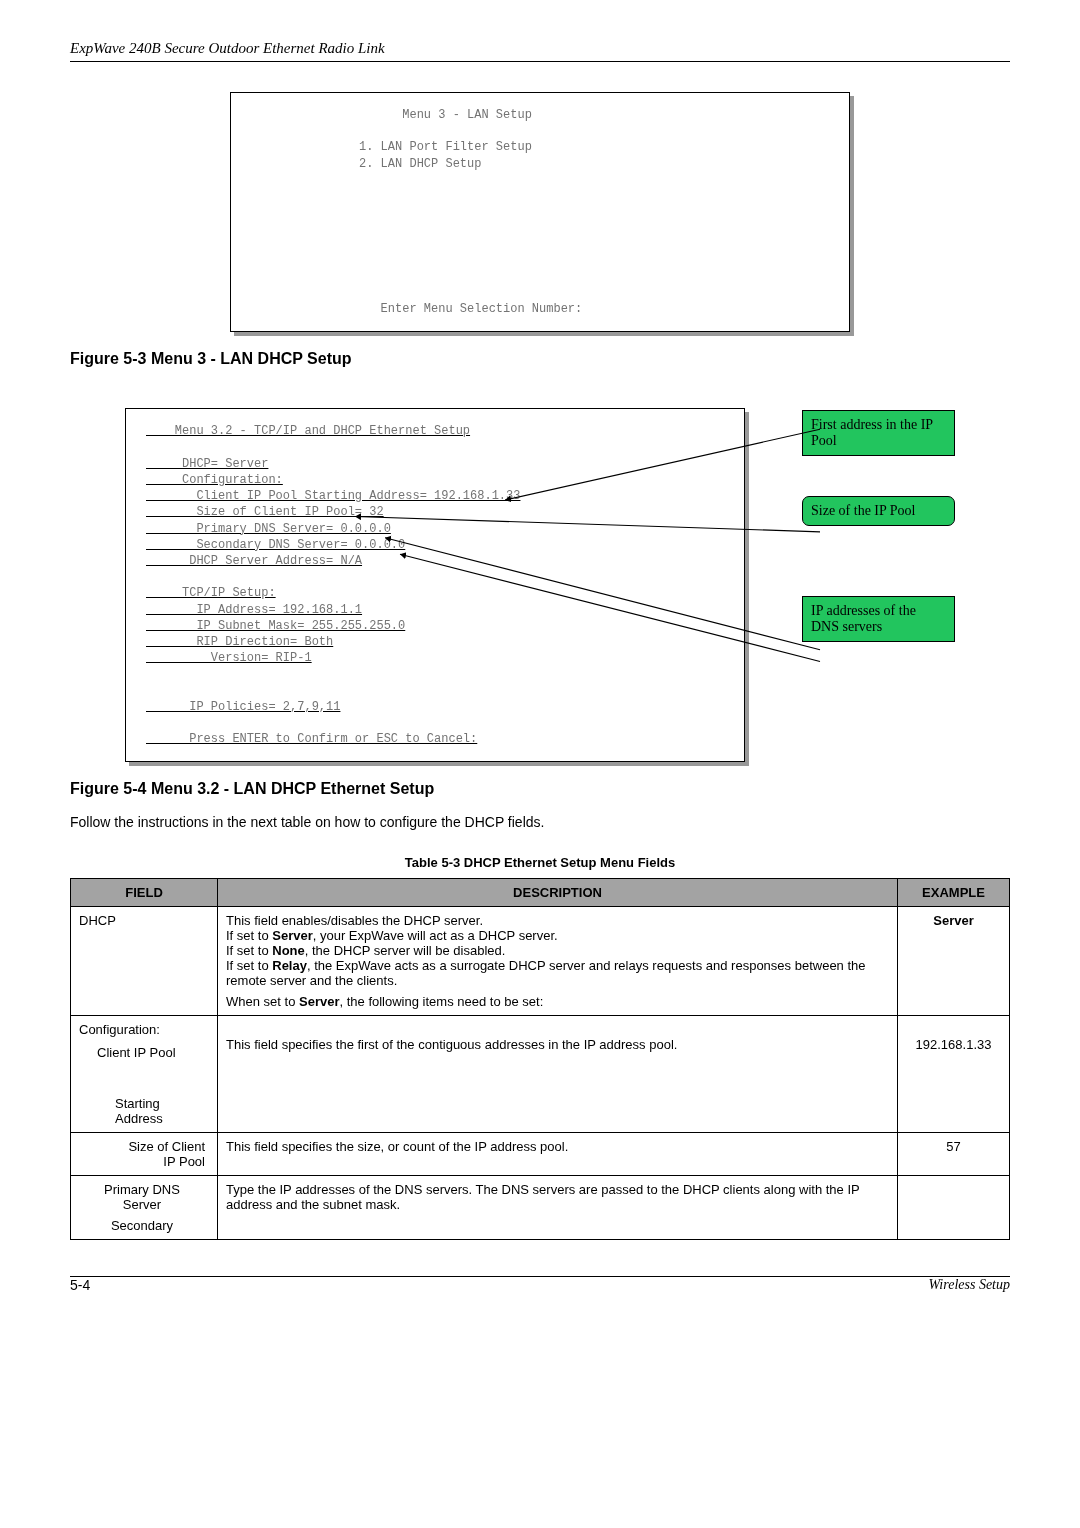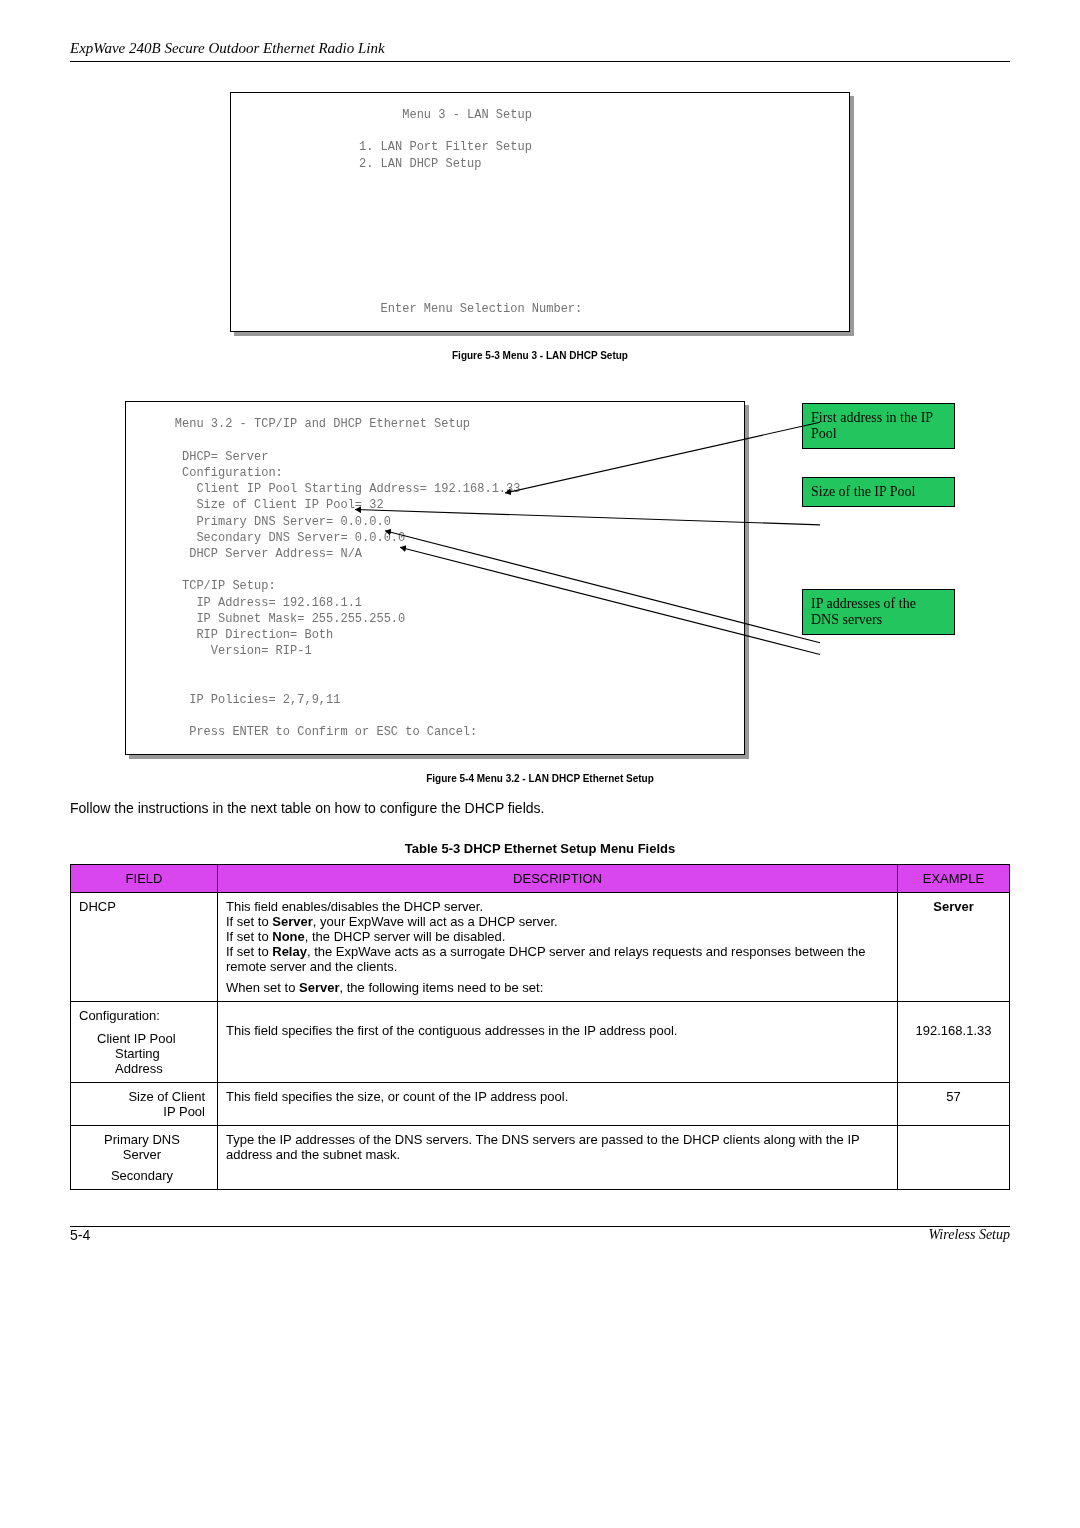--- a/index.html
+++ b/index.html
@@ -43,23 +43,22 @@
     border: 1px solid #000;
     padding: 14px 20px;
     font-family: 'Courier New', Courier, monospace;
     font-size: 12px;
     white-space: pre;
     color: #737373;
     z-index: 1;
     line-height: 1.35;
   }
   .figure-caption {
-    text-align: center;
     font-weight: bold;
-    font-size: 10px;
+    font-size: 16px;
     margin: 18px 0 40px 0;
   }
   .body-text {
     font-size: 14px;
     line-height: 1.5;
     margin-bottom: 10px;
   }
   .menu32-wrap {
     position: relative;
     width: 830px;
@@ -74,21 +73,21 @@
     position: absolute;
     right: 0;
     width: 135px;
     border: 1px solid #000;
     padding: 6px 8px;
     font-family: 'Times New Roman', Times, serif;
     font-size: 14px;
     background: #22c55e;
   }
   .callout1 { top: 2px; }
-  .callout2 { top: 76px; }
+  .callout2 { top: 88px; border-radius: 7px; }
   .callout3 { top: 188px; }
   svg.arrows {
     position: absolute;
     top: 0;
     left: 0;
     width: 100%;
     height: 100%;
     pointer-events: none;
     z-index: 5;
   }
@@ -98,22 +97,22 @@
     font-size: 13px;
     margin-top: 6px;
   }
   table.fields th, table.fields td {
     border: 1px solid #000;
     padding: 6px 8px;
     vertical-align: top;
     text-align: left;
   }
   table.fields th {
-    background: #d946ef;
-    font-weight: normal;
+    background: #a3a3a3;
+    font-weight: bold;
     text-align: center;
   }
   table.fields td.center {
     text-align: center;
   }
   .table-caption {
     text-align: center;
     font-weight: bold;
     font-size: 13px;
     margin: 22px 0 8px 0;
@@ -154,21 +153,21 @@
 
 
                   Enter Menu Selection Number:</div>
   </div>
 
   <div class="figure-caption">Figure 5-3 Menu 3 - LAN DHCP Setup</div>
 
 
   <div class="menu32-wrap">
     <div class="menu32-terminal">
-      <div class="terminal-box" style="margin:0; width:620px;">
+      <div class="terminal-box" style="margin:0; width:620px;text-decoration:underline;">
         <div class="terminal-shadow"></div>
         <div class="terminal-inner">    Menu 3.2 - TCP/IP and DHCP Ethernet Setup
 
      DHCP= Server
      Configuration:
        Client IP Pool Starting Address= 192.168.1.33
        Size of Client IP Pool= 32
        Primary DNS Server= 0.0.0.0
        Secondary DNS Server= 0.0.0.0
       DHCP Server Address= N/A
@@ -231,21 +230,21 @@
           <span>When set to </span><b>Server</b><span>, the following items need to be set:</span>
         </td>
         <td class="center"><b>Server</b></td>
       </tr>
       <tr>
         <td>
           <span>Configuration:</span>
           <div style="height:8px;"></div>
           <span class="indent1" style="text-align:left;">
             <span>Client IP Pool</span><br>
-            <span style="padding-left:18px; display:inline-block;">Starting</span><br>
+            <span style="padding-left:18px; display:inline-block;margin-top:36px;">Starting</span><br>
             <span style="padding-left:18px; display:inline-block;">Address</span>
           </span>
         </td>
         <td>
           <br>
           <span>This field specifies the first of the contiguous addresses in the IP address pool.</span>
         </td>
         <td class="center">
           <br>
           <span>192.168.1.33</span>

